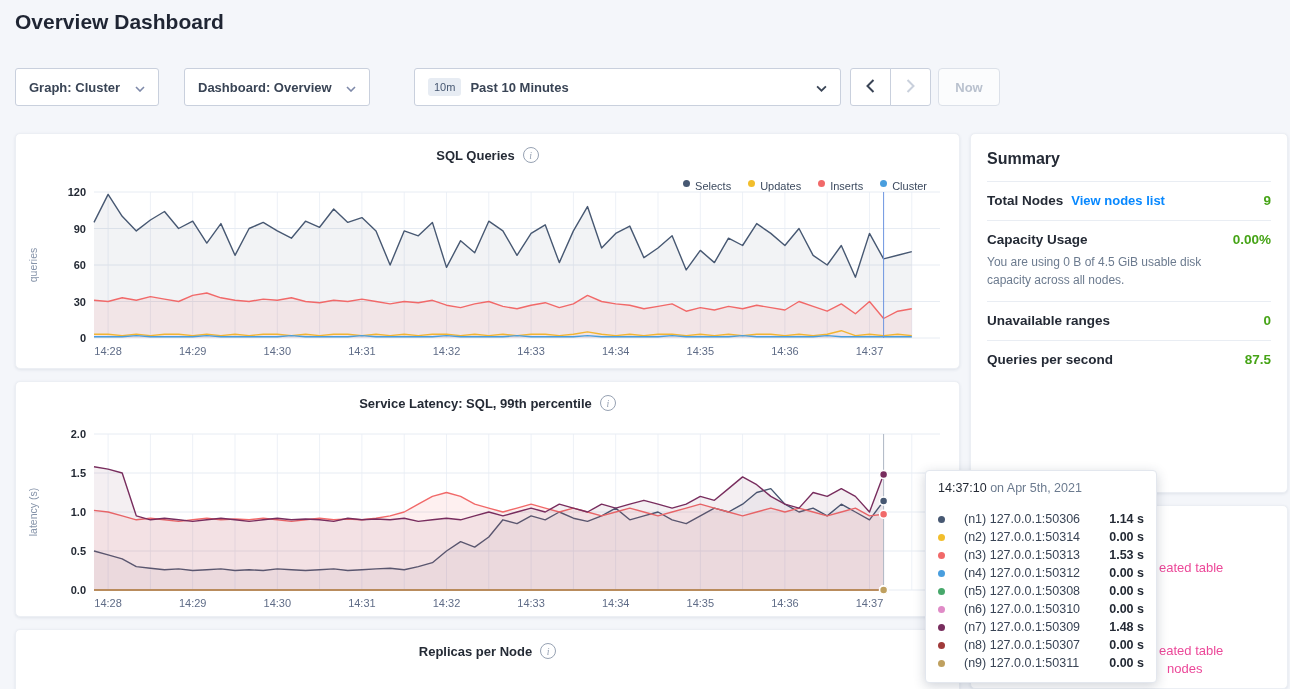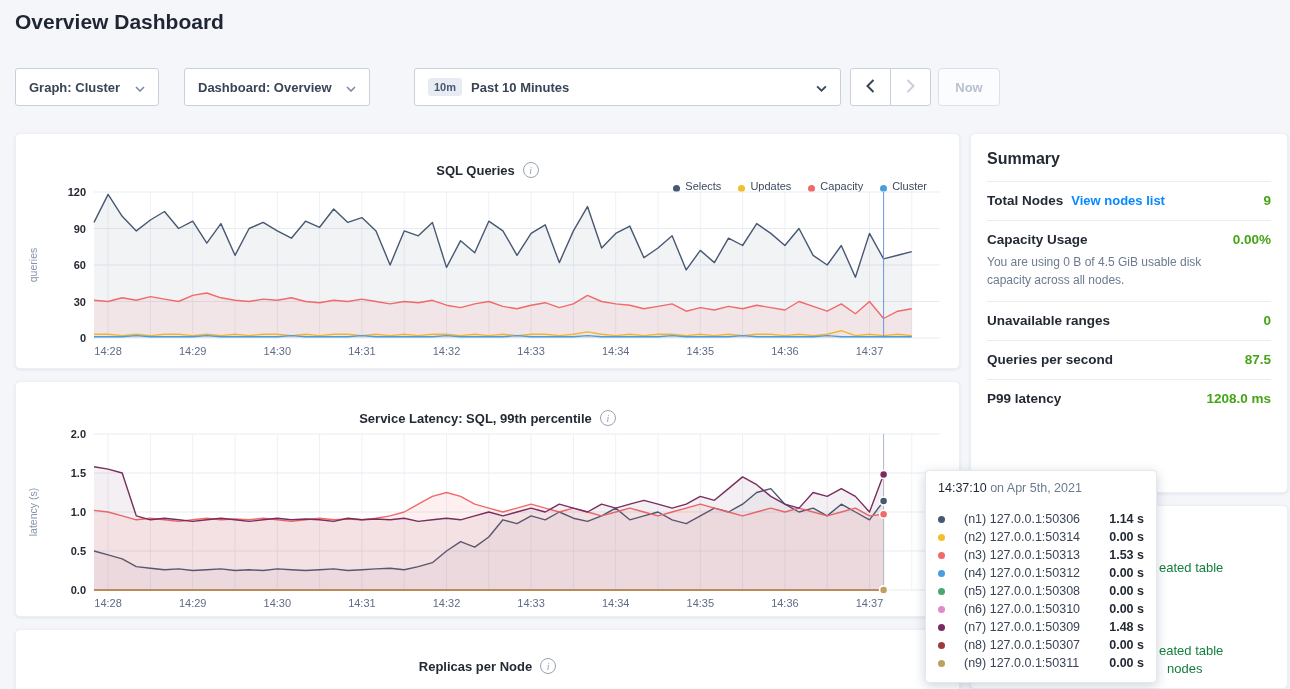--- a/index.html
+++ b/index.html
@@ -17,21 +17,21 @@
   .btn {
     position:absolute; display:flex; align-items:center; gap:9px;
     height:38px; background:#fff; border:1px solid #C9D0DD; border-radius:3px;
     padding:0 13px; font-weight:700; font-size:13px; color:#394455; cursor:pointer;
   }
   .dd-graph { left:15px; top:68px; width:144px; }
   .dd-dashboard { left:184px; top:68px; width:186px; }
   .time-select { left:414px; top:68px; width:427px; }
   .time-select .chev-wrap { margin-left:auto; }
   .pill {
-    background:#E7ECF3; color:#475872; font-size:11px; font-weight:700;
+    background:#E7ECF3; color:#475872; font-size:11px; font-weight:400;
     padding:2px 6px; border-radius:3px; line-height:14px;
   }
   .pager { position:absolute; left:850px; top:68px; display:flex; }
   .pager button {
     width:41px; height:38px; background:#fff; border:1px solid #C9D0DD;
     display:flex; align-items:center; justify-content:center; cursor:pointer; padding:0;
   }
   .pager button:first-child { border-radius:3px 0 0 3px; }
   .pager button:last-child { border-radius:0 3px 3px 0; margin-left:-1px; }
   .now-btn {
@@ -40,49 +40,49 @@
     font-weight:700; font-size:13px; color:#B9C1CE;
   }
   
   .panel {
     position:absolute; background:#fff; border-radius:5px;
     border:1px solid #ECEFF4; box-shadow:0 1px 3px rgba(50,65,95,.10);
   }
   .chart-panel1 { left:15px; top:133px; width:945px; height:236px; }
   .chart-panel2 { left:15px; top:381px; width:945px; height:236px; }
   .chart-panel3 { left:15px; top:629px; width:945px; height:75px; }
-  .chart-head { display:flex; justify-content:center; align-items:flex-end; gap:8px; padding-top:28px; }
+  .chart-head { display:flex; justify-content:center; align-items:flex-end; gap:8px; padding-top:13px; }
   .chart-title { font-size:13px; font-weight:700; color:#242A35; }
   .info-i {
     width:16px; height:16px; border:1px solid #97A2B3; border-radius:50%;
     color:#97A2B3; font-size:10px; font-style:italic;
     display:inline-flex; align-items:center; justify-content:center;
     font-family:"Liberation Serif", serif; cursor:pointer;
   }
   .info-i::before { content:"i"; }
   .legend { position:absolute; top:46px; right:32px; display:flex; gap:17px; align-items:center; }
-  .legend-item { display:flex; align-items:flex-end; gap:5px; font-size:11px; color:#3C4A5F; cursor:pointer; }
+  .legend-item { display:flex; align-items:flex-start; gap:5px; font-size:11px; color:#3C4A5F; cursor:pointer; }
   .legend-dot { width:7px; height:7px; border-radius:50%; }
   svg.chart { position:absolute; left:8px; }
   svg text { font-family:"Liberation Sans", sans-serif; }
   .ytick { font-size:11px; font-weight:700; fill:#242A35; }
   .xtick { font-size:11px; fill:#5F6C87; }
   .ylab  { font-size:10.5px; fill:#8593A9; }
   
   .summary { left:970px; top:133px; width:318px; height:360px; padding:0 16px; }
   .summary-title { font-weight:700; font-size:16px; padding:16px 0 13px; }
   .sum-row { padding:11px 0 12px; border-top:1px solid #E9EDF3; }
   .sum-top { display:flex; align-items:baseline; gap:8px; }
   .sum-label { font-weight:700; font-size:13.5px; color:#242A35; }
   .sum-link { font-weight:700; font-size:13px; color:#0788FF; text-decoration:none; cursor:pointer; }
   .sum-value { margin-left:auto; font-weight:700; font-size:13.5px; color:#46A417; }
   .sum-sub { font-size:12px; color:#6C7B8F; line-height:1.5; margin-top:6px; padding-right:26px; }
   
   .events { left:970px; top:505px; width:318px; height:184px; }
-  .frag { position:absolute; font-size:13px; color:#15803d; }
+  .frag { position:absolute; font-size:13px; color:#ec4899; }
   .frag-1 { left:188px; top:54px; }
   .frag-2 { left:188px; top:137px; }
   .frag-3 { left:196px; top:155px; }
   
   .tooltip {
     position:absolute; left:925px; top:470px; width:232px; z-index:60;
     background:#fff; border:1px solid #E3E7EE; border-radius:4px;
     box-shadow:0 3px 12px rgba(40,55,80,.22); padding:10px 12px;
   }
   .tt-head { font-size:12.5px; color:#6C7B8F; margin-bottom:15px; }
@@ -152,21 +152,21 @@
       <span class="legend-item">
         <span class="legend-dot" style="background: rgb(71, 88, 114);"></span>
         <span>Selects</span>
       </span>
       <span class="legend-item">
         <span class="legend-dot" style="background: rgb(242, 190, 44);"></span>
         <span>Updates</span>
       </span>
       <span class="legend-item">
         <span class="legend-dot" style="background: rgb(241, 105, 105);"></span>
-        <span>Capacity</span>
+        <span>Inserts</span>
       </span>
       <span class="legend-item">
         <span class="legend-dot" style="background: rgb(73, 158, 222);"></span>
         <span>Cluster</span>
       </span>
     </div>
   <svg class="chart" id="svg1" width="930" height="182" style="top:48px">
       <line x1="84.1" x2="84.1" y1="10" y2="156" stroke="#EDF1F7"></line>
       <line x1="126.4" x2="126.4" y1="10" y2="156" stroke="#EDF1F7"></line>
       <line x1="168.7" x2="168.7" y1="10" y2="156" stroke="#EDF1F7"></line>
@@ -319,26 +319,20 @@
           <span class="sum-label">Unavailable ranges</span>
           <span class="sum-value">0</span>
         </div>
       </div>
       <div class="sum-row">
         <div class="sum-top">
           <span class="sum-label">Queries per second</span>
           <span class="sum-value">87.5</span>
         </div>
       </div>
-      <div class="sum-row">
-        <div class="sum-top">
-          <span class="sum-label">P99 latency</span>
-          <span class="sum-value">1208.0 ms</span>
-        </div>
-      </div>
     </div>
 </aside>
 
 <div class="panel events">
   <span class="frag frag-1">eated table</span>
   <span class="frag frag-2">eated table</span>
   <span class="frag frag-3">nodes</span>
 </div>
 
 <div class="tooltip">

